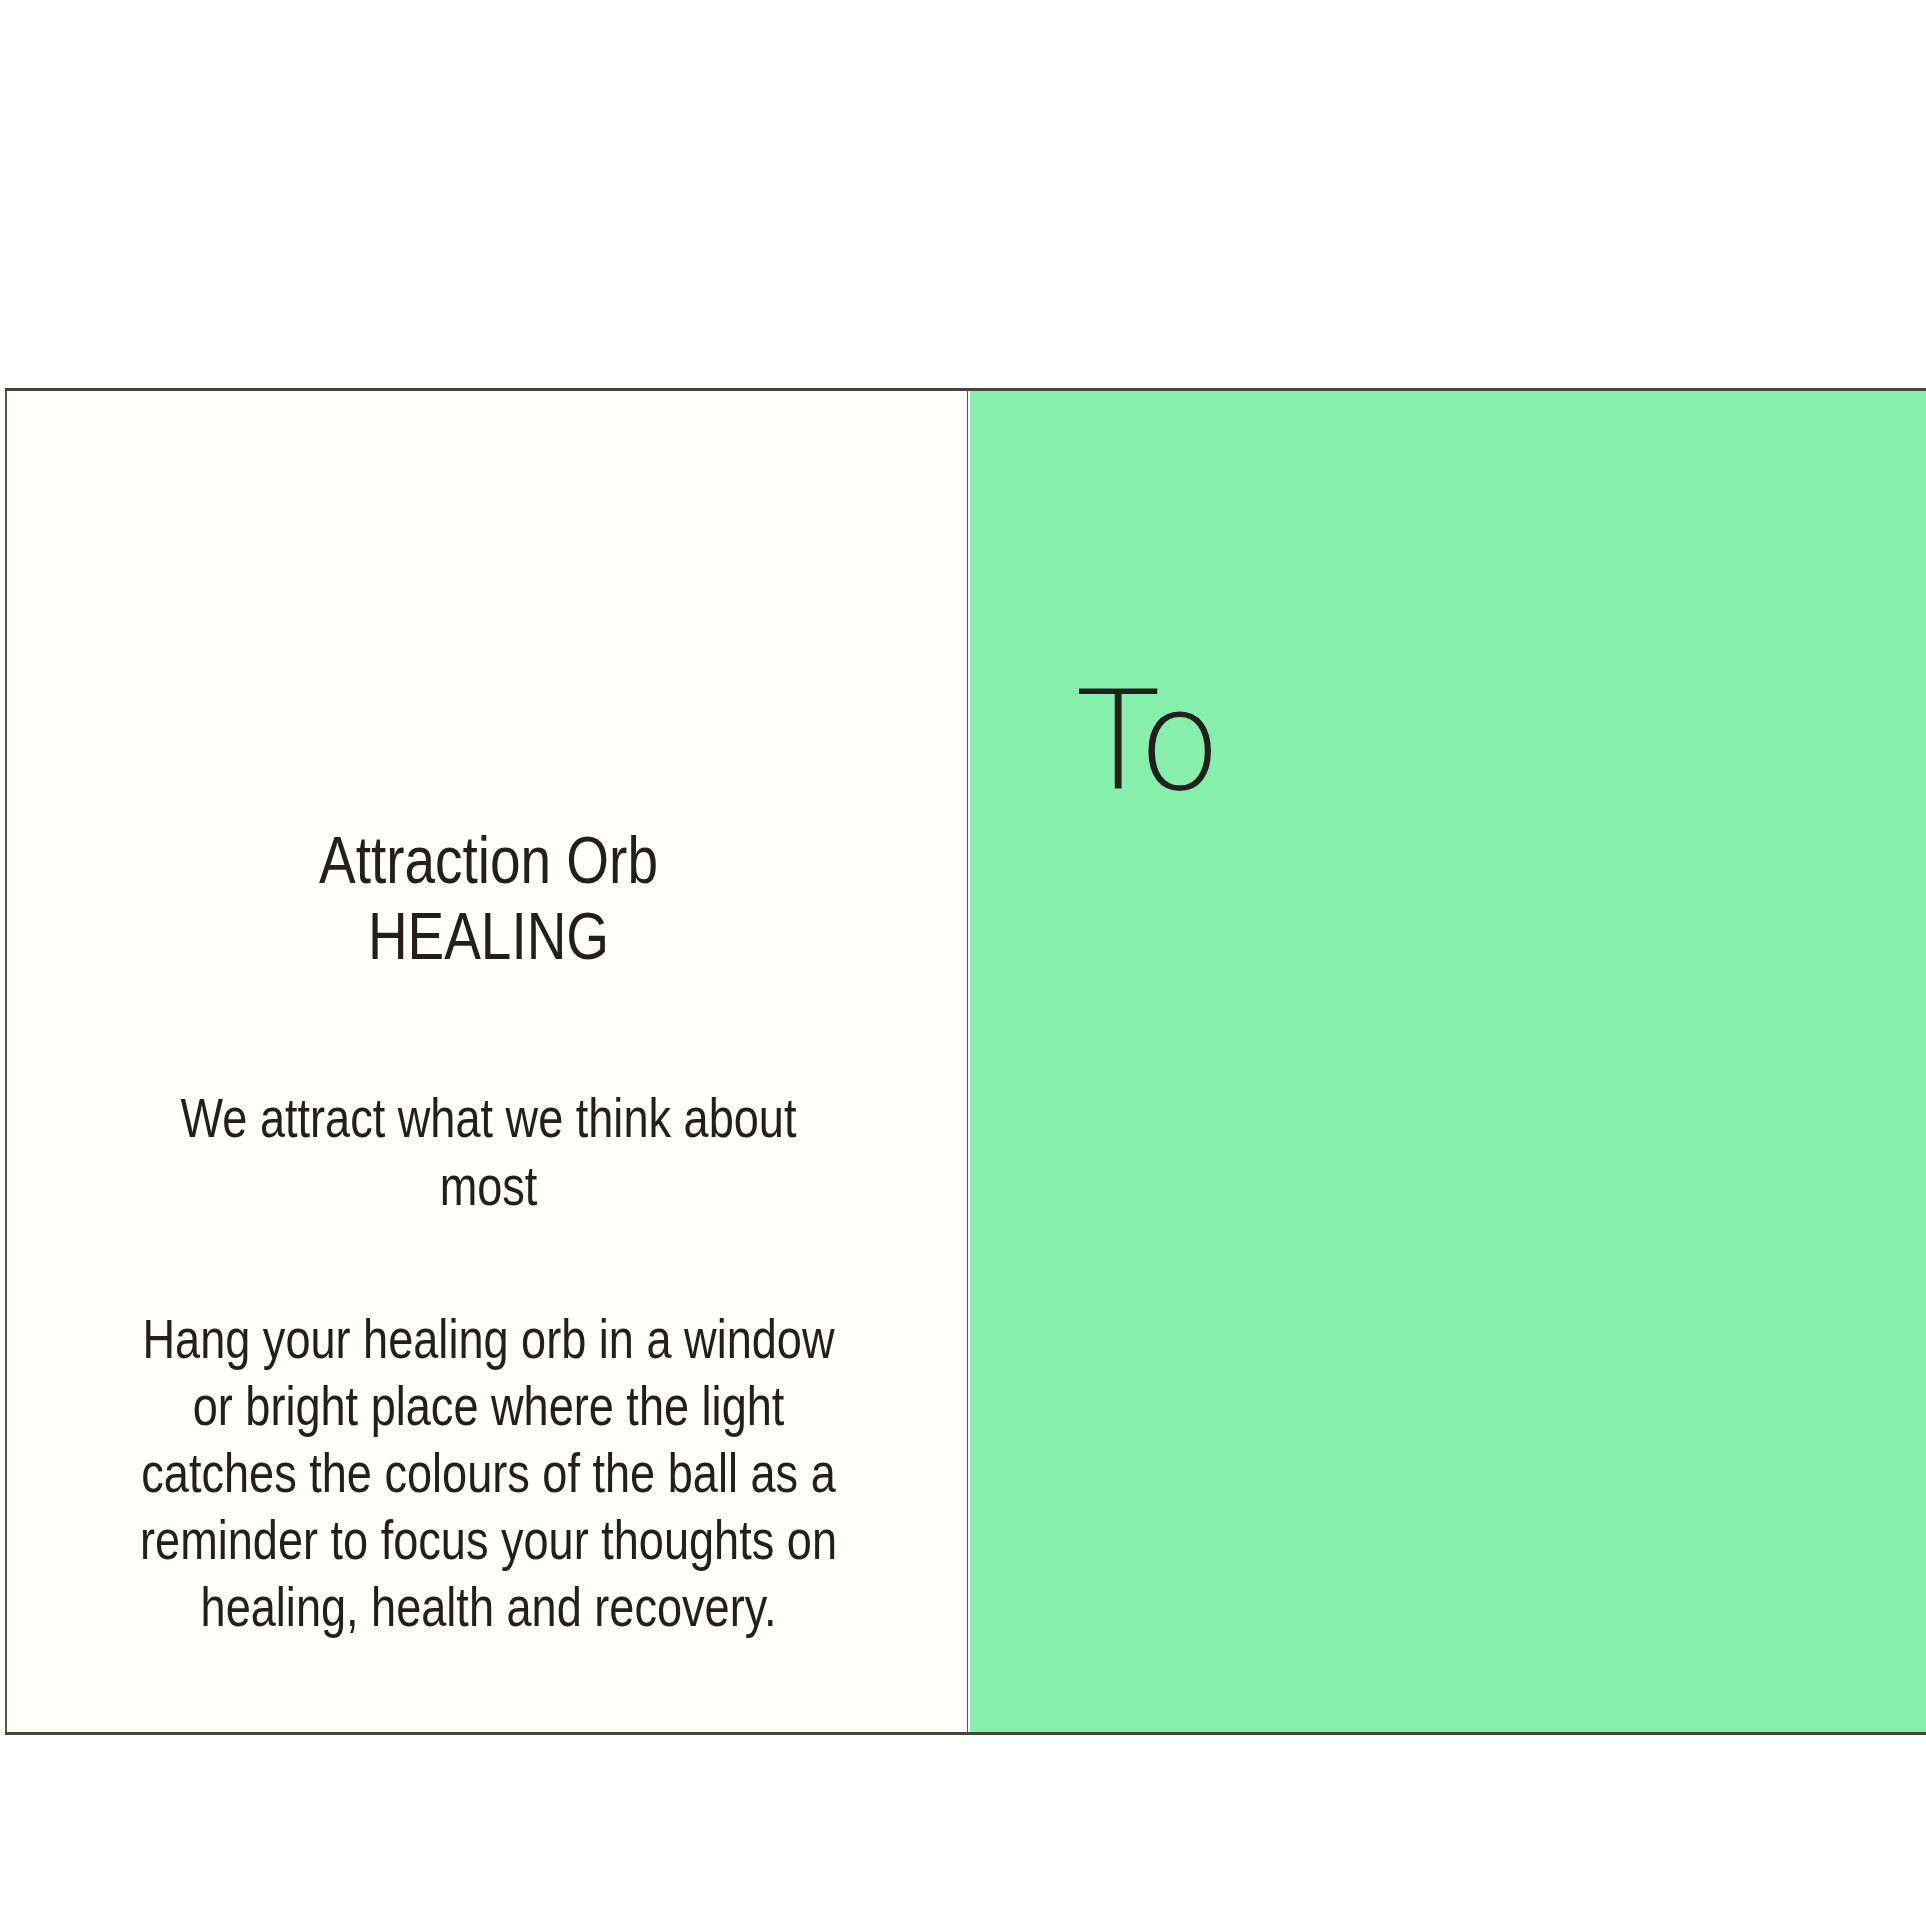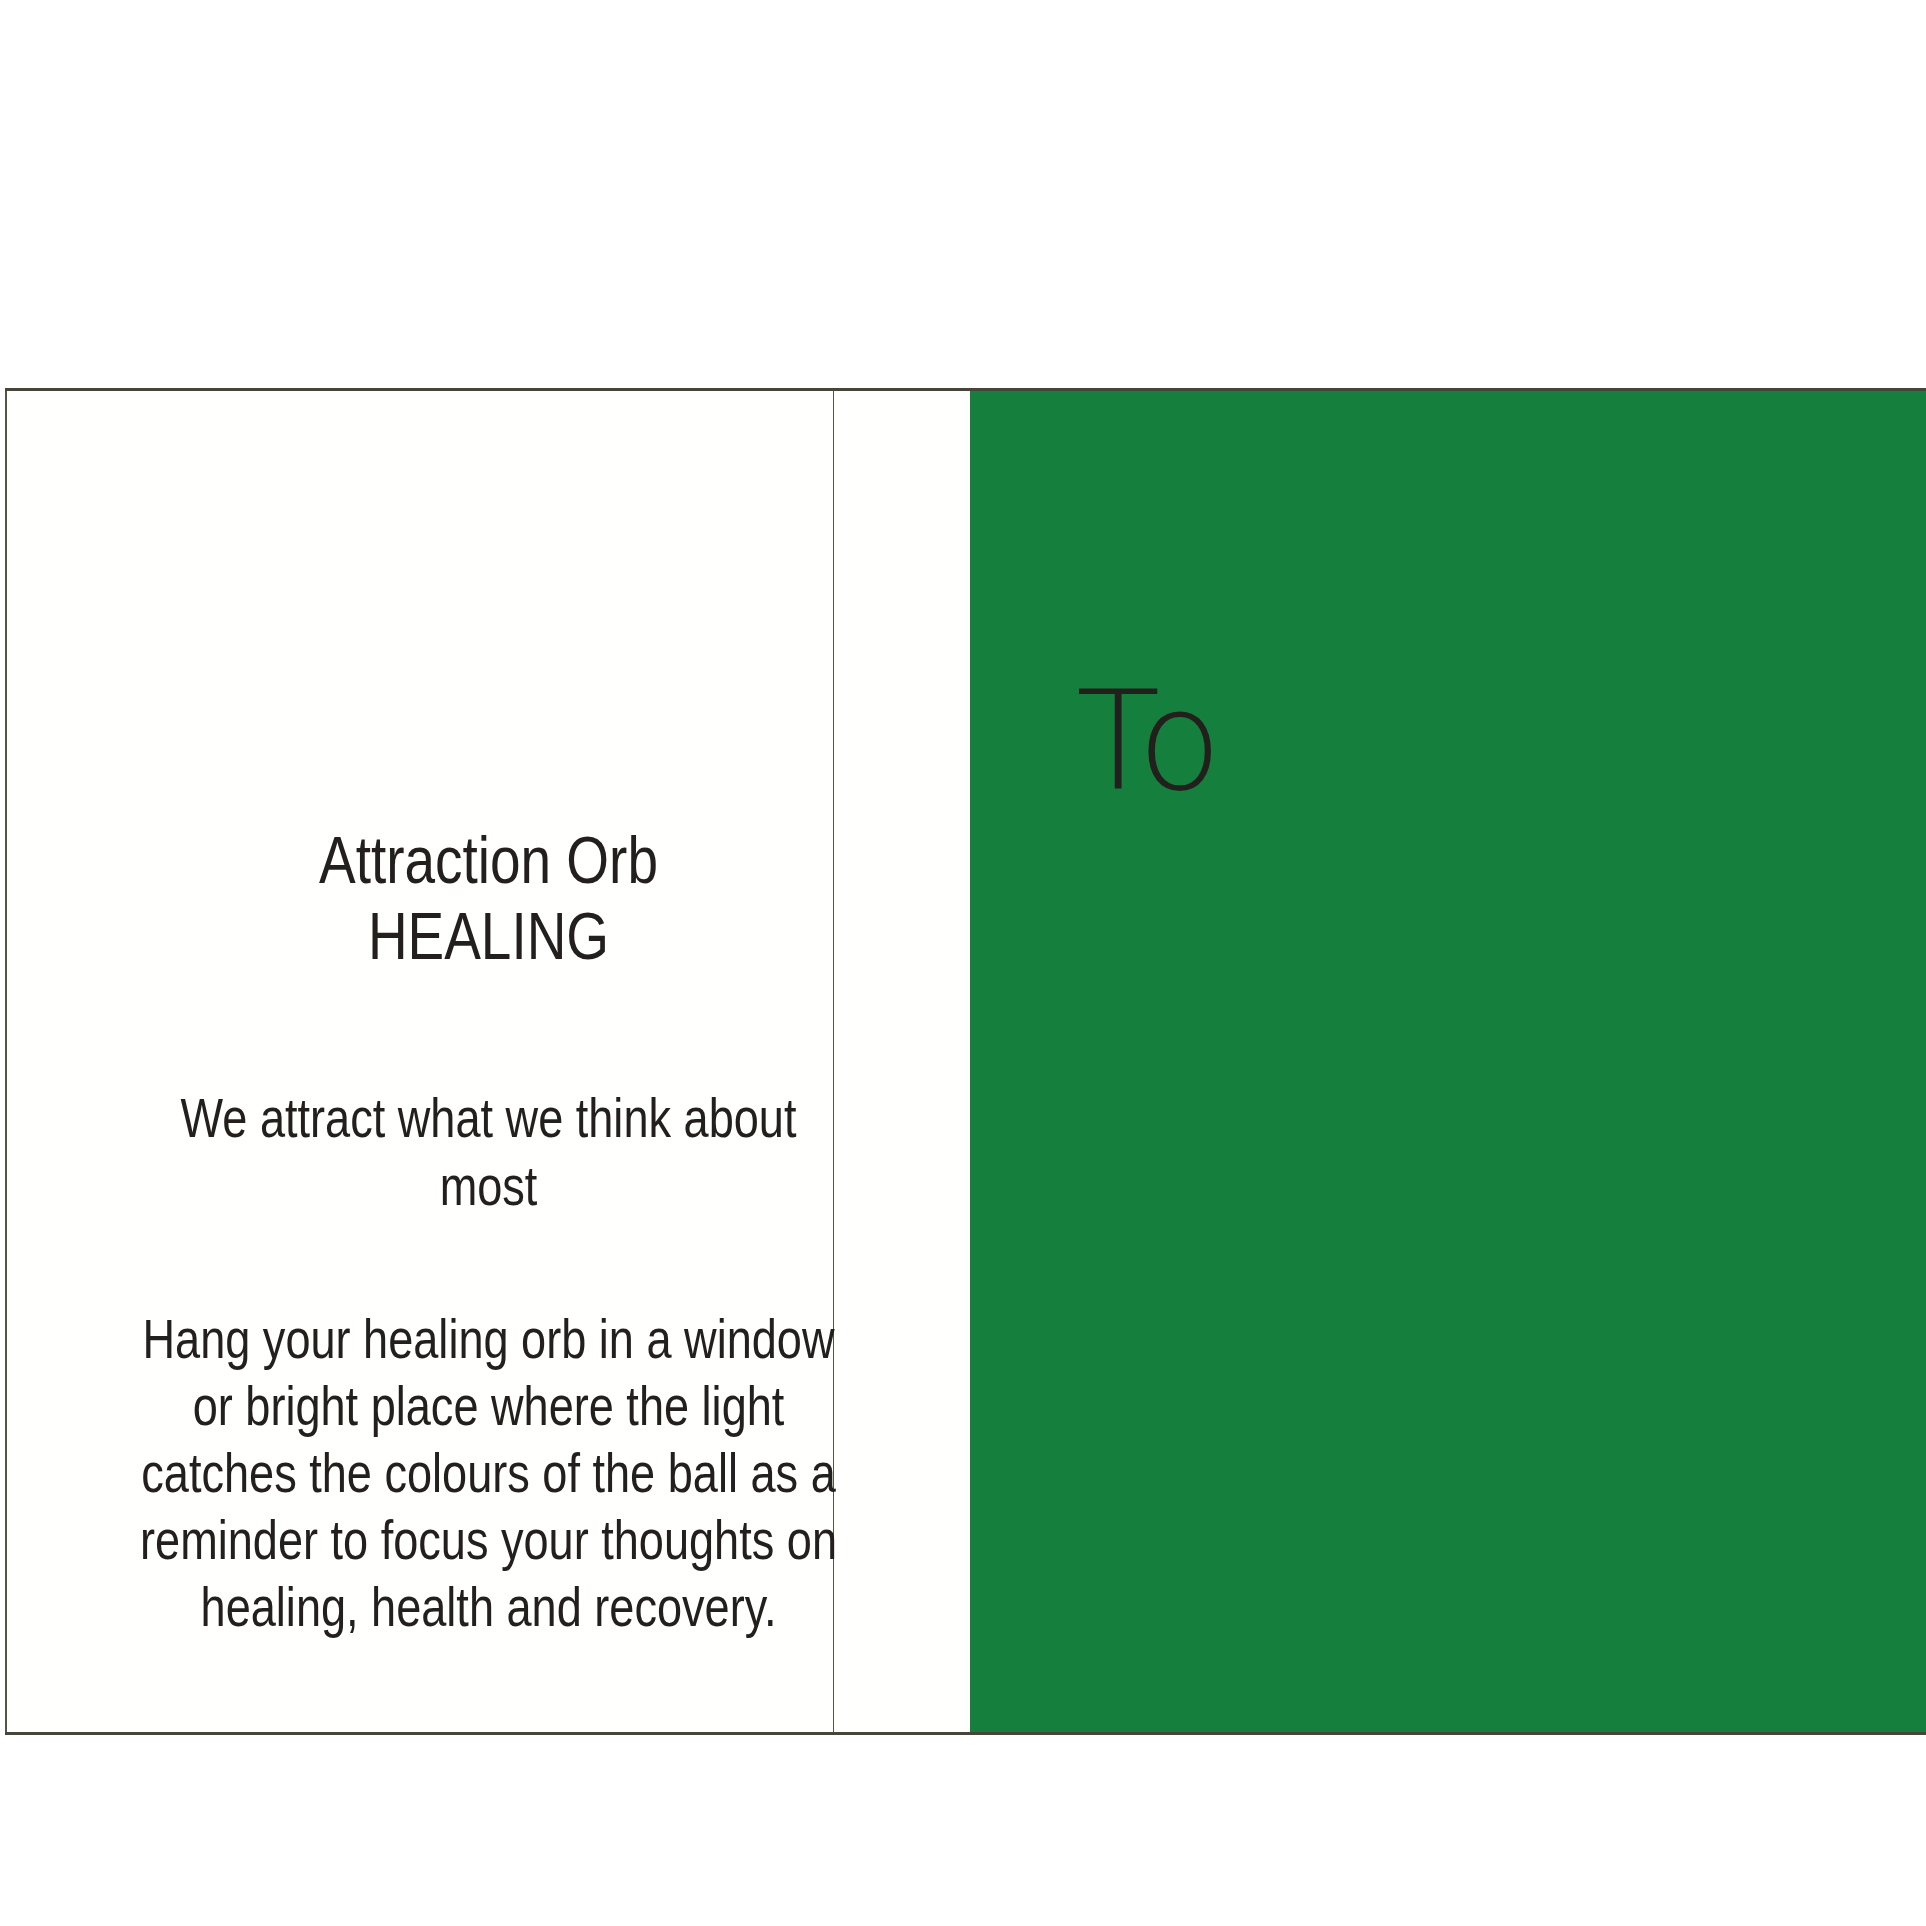--- a/index.html
+++ b/index.html
@@ -27,36 +27,36 @@
     border-top: 3.2px solid #474439;
     border-bottom: 3.2px solid #474439;
     box-sizing: border-box;
   }
 
   
   #panel-left {
     position: absolute;
     left: 0;
     top: 0;
-    width: 829px;
+    width: 963px;
     height: 100%;
     box-sizing: border-box;
     border-left: 2.6px solid #55524a;
     border-right: 1.9px solid #55524a;
     background: #fffffd;
   }
 
   
   #panel-right {
     position: absolute;
     left: 965px;
     top: 0;
     right: 0;
     height: 100%;
-    background: #15803d;
+    background: #86efac;
   }
 
   
   .leaf-text {
     position: absolute;
     left: 0;
     width: 963px;
     text-align: center;
     color: #231f1c;
     font-family: "Liberation Sans Narrow", "Liberation Sans", "DejaVu Sans", sans-serif;

